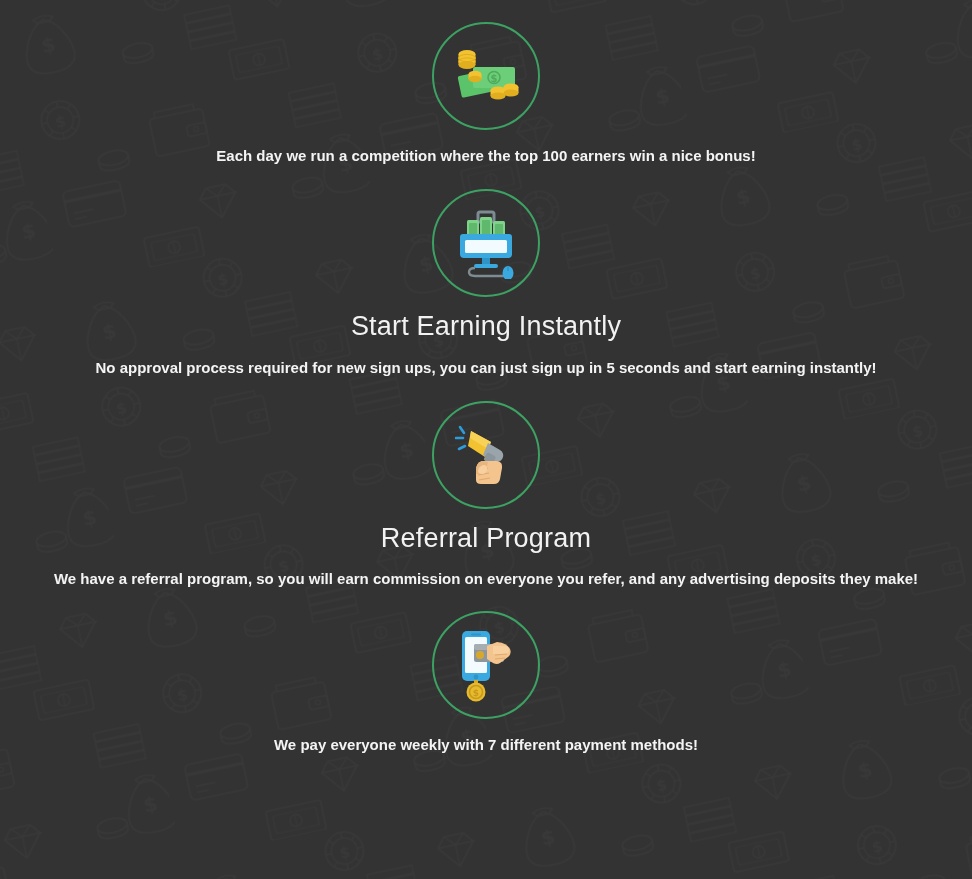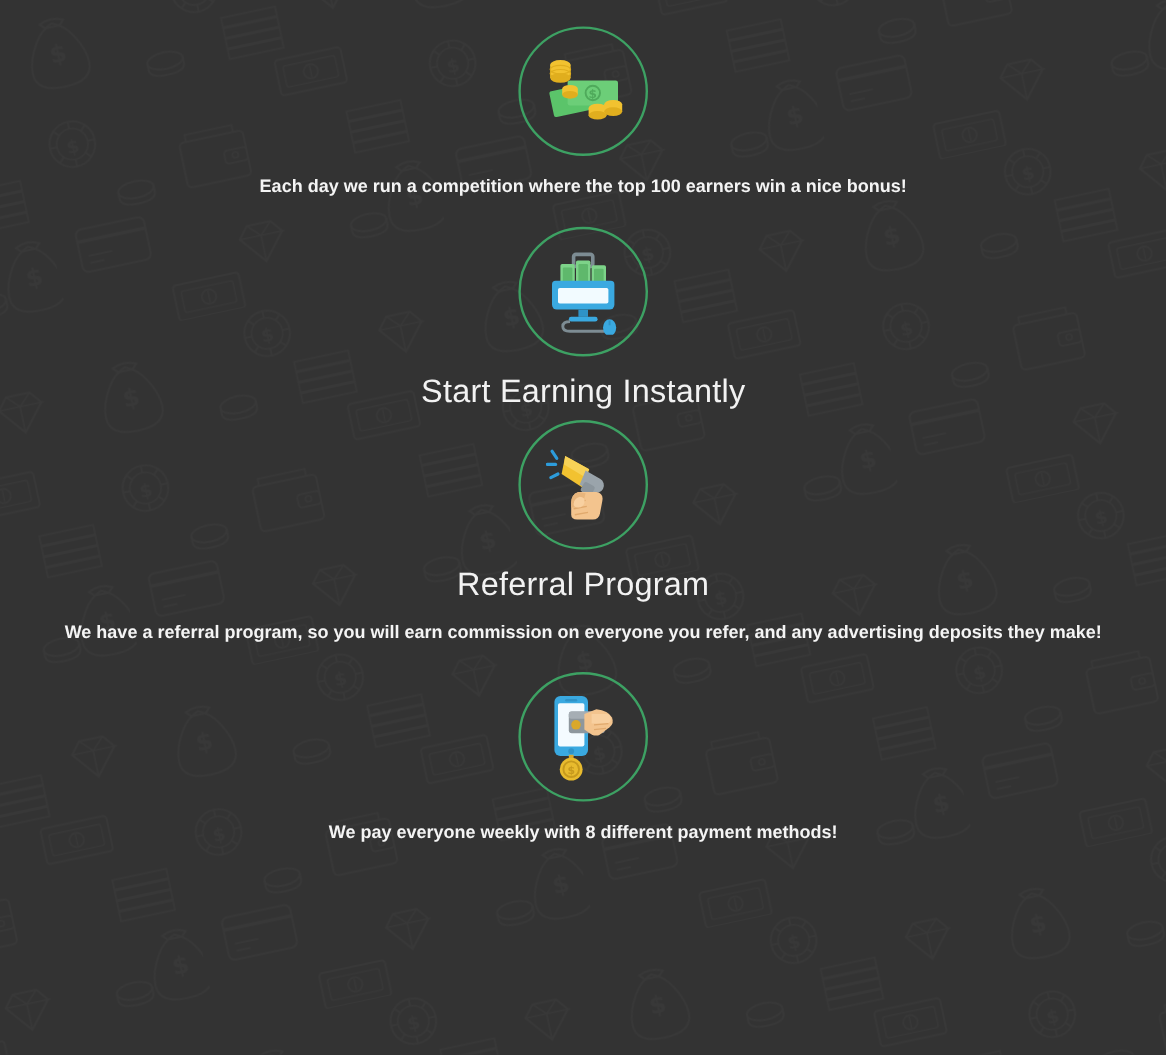--- a/index.html
+++ b/index.html
@@ -66,21 +66,21 @@
   .feature-desc {
     font-size: 15px;
     font-weight: 700;
     color: #f4f4f4;
     margin: 17px 0 0 0;
     line-height: 1.2;
     padding: 0 24px;
   }
 
   .b1 { margin-bottom: 24px; }
-  .b2 { margin-bottom: 8px; }
+  .b2 { margin-bottom: 24px; }
   .b3 { }
   .b4 { margin-bottom: 0; }
 </style>
 </head>
 <body>
 
 <svg id="pattern-bg" viewBox="0 0 972 879" xmlns="http://www.w3.org/2000/svg" aria-hidden="true">
   <defs>
     <g id="p-bag">
       <path d="M18 10 q-10 4 -16 14 q-8 13 -8 24 q0 16 24 16 q24 0 24 -16 q0 -11 -8 -24 q-6 -10 -16 -14 z" fill="none" stroke="#3c3c3c" stroke-width="1.6"></path>
@@ -223,20 +223,21 @@
           <rect x="21" y="57" width="24" height="4" rx="2" fill="#3aa9e0"></rect>
 
           <path d="M22 61 q-6 0 -6 4 t6 4 h28 q5 0 5 -4" fill="none" stroke="#7d8c93" stroke-width="2.4"></path>
 
           <ellipse cx="55" cy="66" rx="5.5" ry="7" fill="#3aa9e0"></ellipse>
           <line x1="55" y1="60" x2="55" y2="64" stroke="#2f93c7" stroke-width="1.6"></line>
         </svg>
       </span>
     </div>
     <h2 class="feature-title">Start Earning Instantly</h2>
+    <p class="feature-desc">No approval process required for new sign ups, you can just sign up in 5 seconds and start earning instantly!</p>
   </section>
 
   <section class="feature-block b3">
     <div class="icon-ring">
       <span>
         <svg width="62" height="68" viewBox="0 0 62 68" xmlns="http://www.w3.org/2000/svg">
 
           <g stroke="#2d9cdb" stroke-width="2.6" stroke-linecap="round">
             <line x1="5" y1="6" x2="9" y2="12"></line>
             <line x1="1" y1="17" x2="8" y2="17"></line>
@@ -287,16 +288,16 @@
             <line x1="42" y1="31" x2="52" y2="30"></line>
           </g>
 
           <rect x="21" y="52" width="4" height="6" fill="#d9a82b"></rect>
           <circle cx="23" cy="64" r="9.5" fill="#e8bb2e"></circle>
           <circle cx="23" cy="64" r="6.5" fill="none" stroke="#c79a1d" stroke-width="1.6"></circle>
           <text x="23" y="68" font-family="DejaVu Sans, sans-serif" font-size="9" fill="#c79a1d" text-anchor="middle" font-weight="bold">$</text>
         </svg>
       </span>
     </div>
-    <p class="feature-desc">We pay everyone weekly with 8 different payment methods!</p>
+    <p class="feature-desc">We pay everyone weekly with 7 different payment methods!</p>
   </section>
 
 </main>
 
 </body></html>

